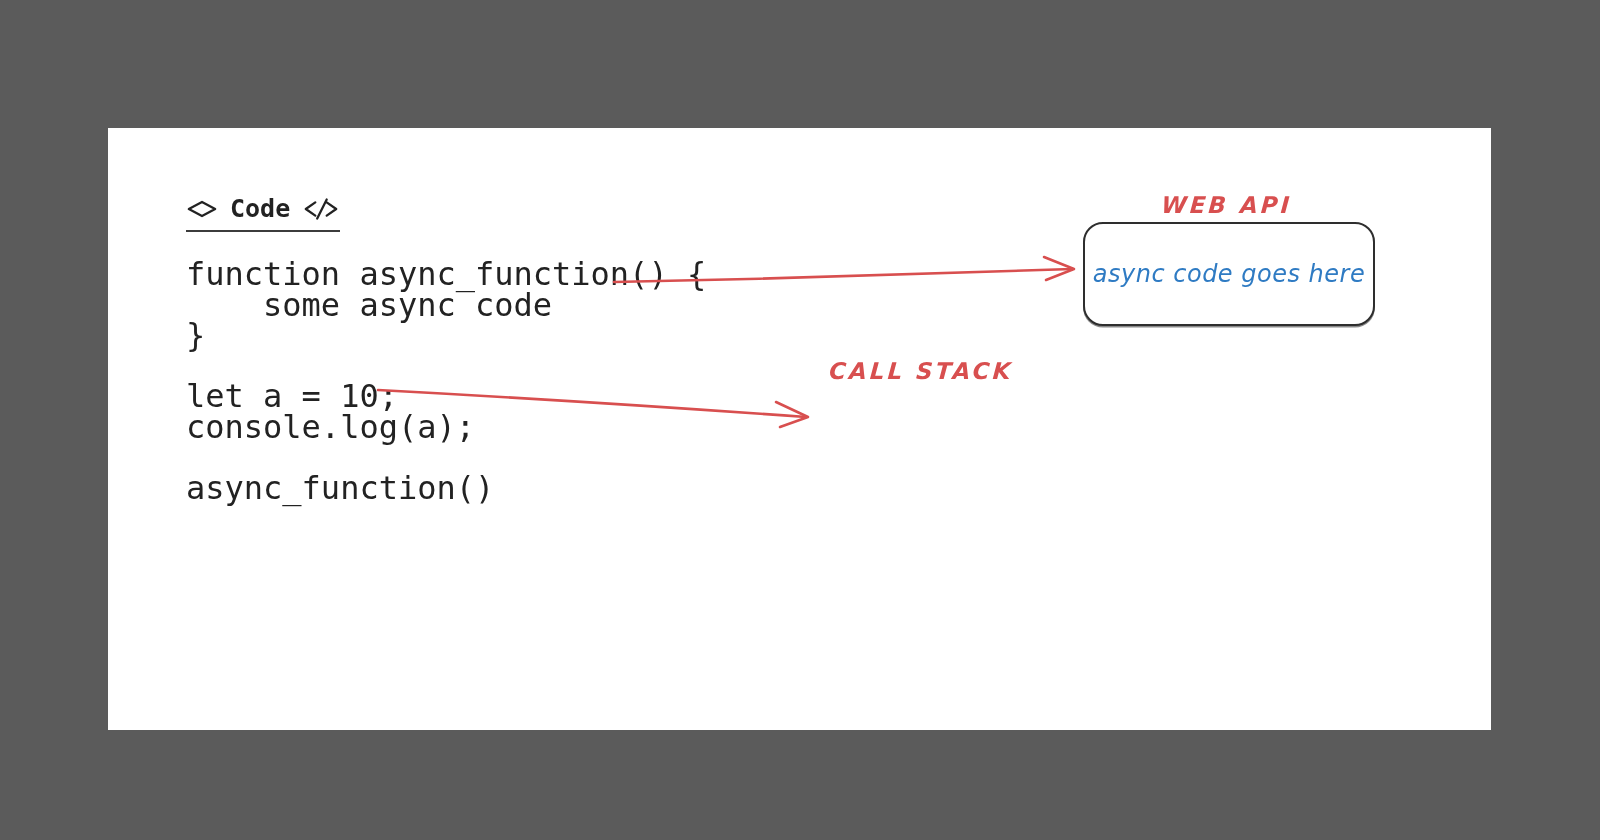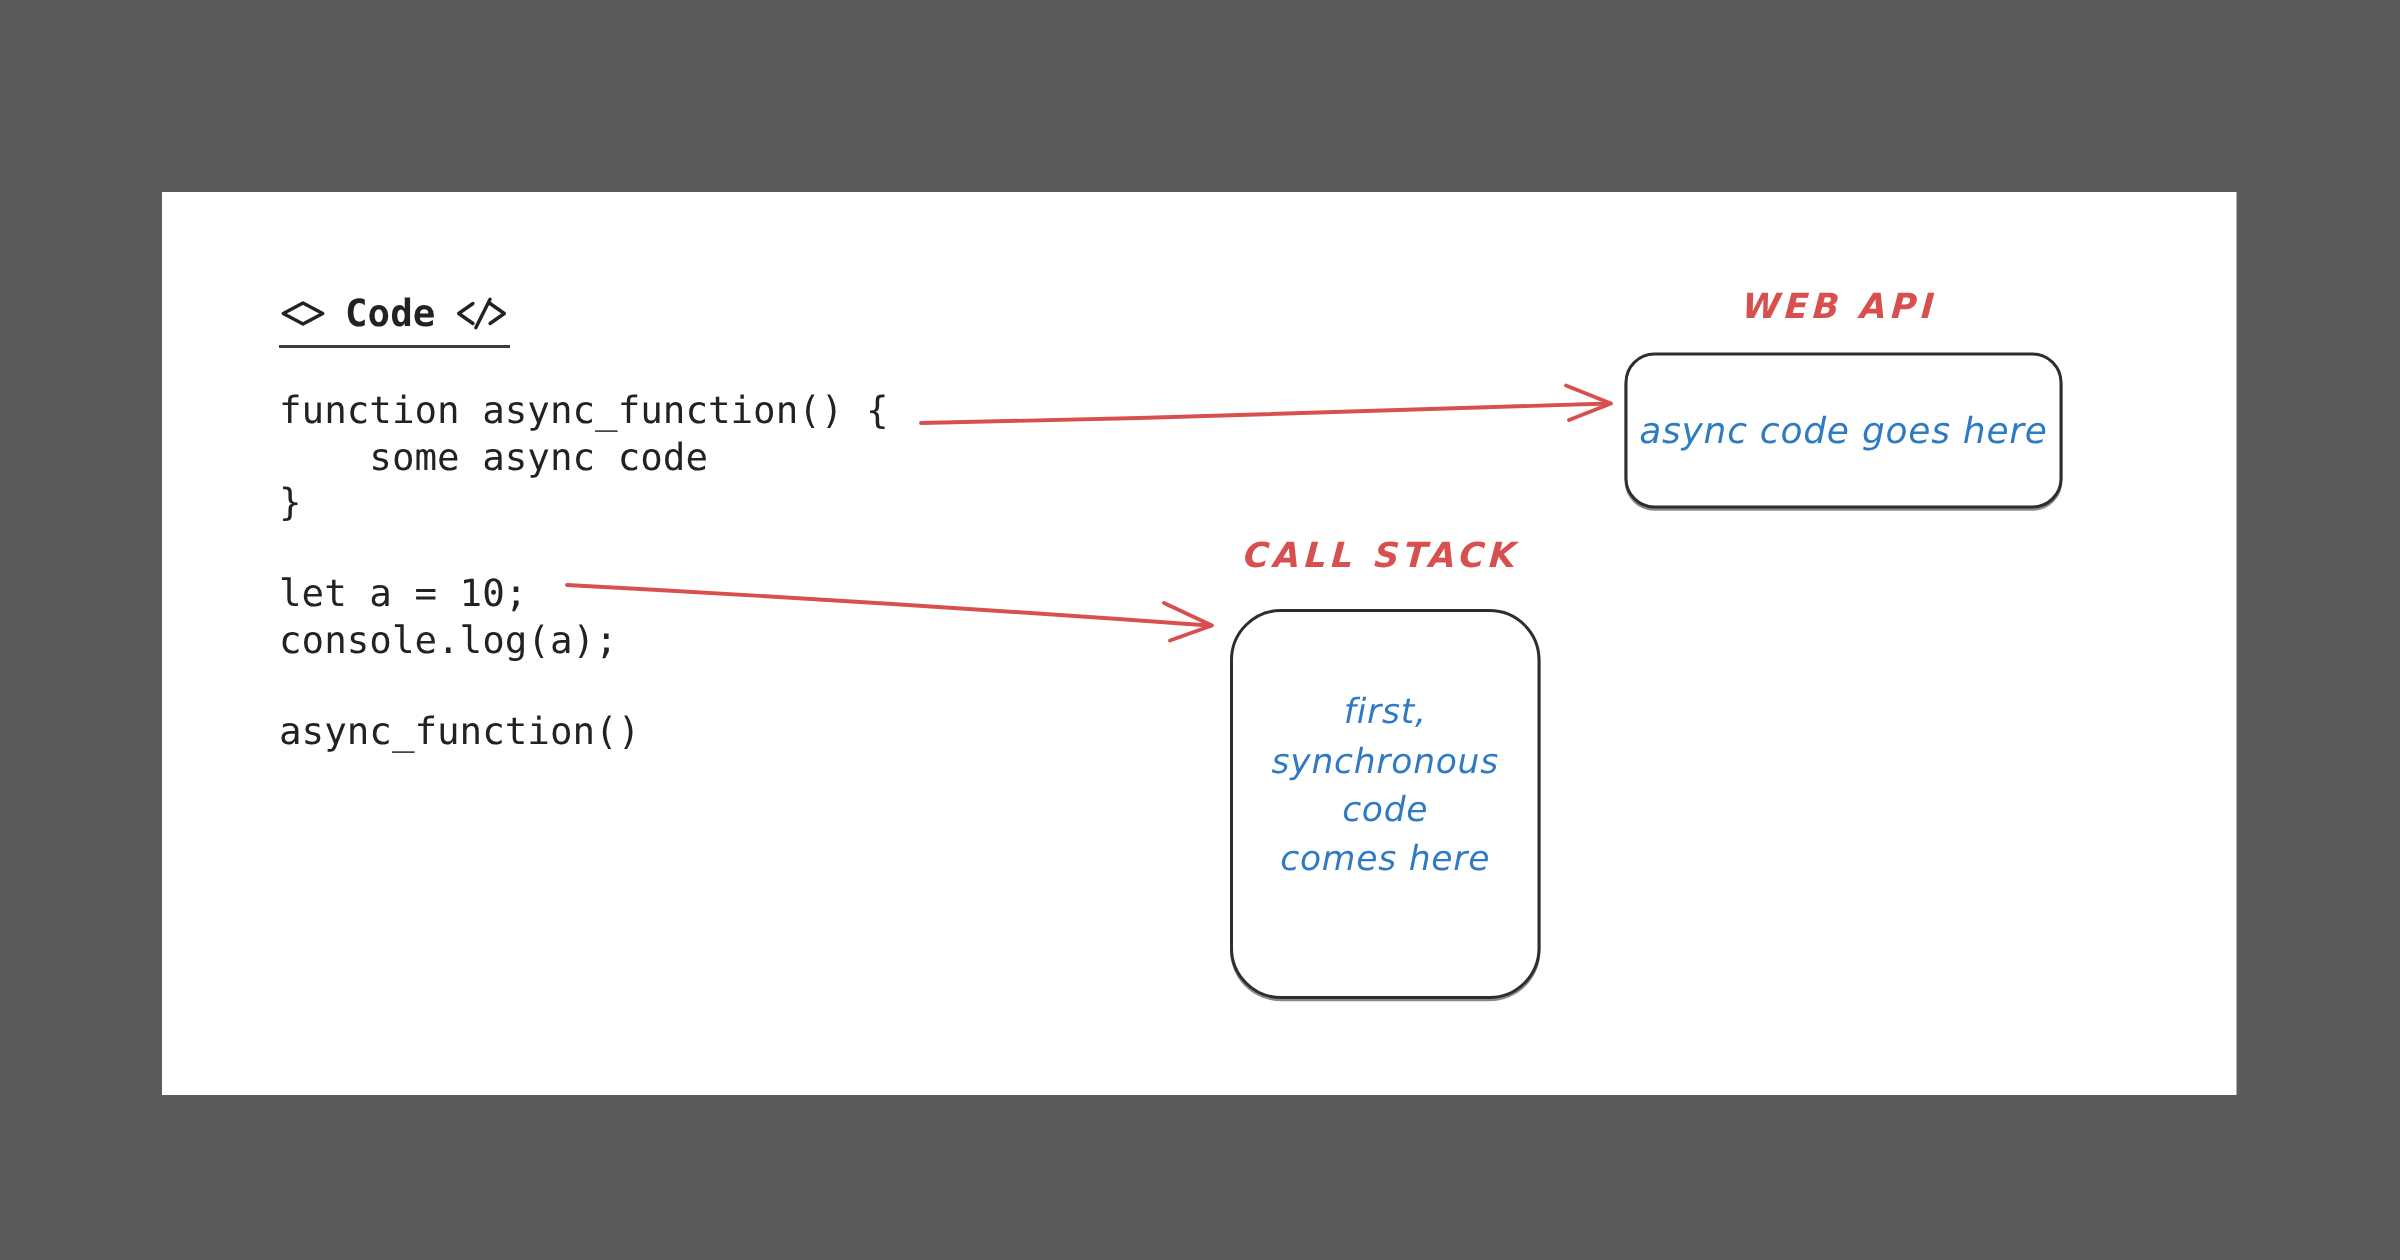--- a/index.html
+++ b/index.html
@@ -24,21 +24,21 @@
     color: var(--ink, #222);
     font-family: "DejaVu Sans Mono", monospace;
     font-size: 25px; font-weight: 600;
   }
   .code-header svg { display: block; }
   
   .code {
     position: absolute; left: 78px; top: 131px;
     margin: 0;
     font-family: "DejaVu Sans Mono", monospace;
-    font-size: 25px; line-height: 30.5px;
+    font-size: 32px; line-height: 30.5px;
     color: var(--ink, #222);
     white-space: pre;
   }
   
   .hand-label {
     position: absolute;
     color: var(--red, #d84f4f);
     font-weight: bold; font-style: italic;
     letter-spacing: 3px;
     font-size: 23px;
@@ -47,21 +47,20 @@
   }
   .web-api-label  { left: 975px; top: 64px;  width: 288px; }
   .call-stack-label { left: 700px; top: 230px; width: 227px; }
   
   .sketch-box {
     position: absolute;
     background: #fff;
     border: 2.3px solid #2e2e2e;
     display: flex; align-items: center; justify-content: center;
     box-shadow: 0 1.5px 0 rgba(40,40,40,.55);
-    margin-top: 13px;
   }
   .web-api-box { left: 975px; top: 94px; width: 288px; height: 100px; border-radius: 20px; }
   .call-stack-box { left: 712px; top: 265px; width: 203px; height: 256px; border-radius: 34px; }
   
   .blue-note {
     color: var(--blue, #2f7bc3);
     font-style: italic;
     font-size: 24px;
     letter-spacing: 0.5px;
     text-align: center;
@@ -111,26 +110,20 @@
 console.log(a);
 
 async_function()</pre>
 
   <div class="hand-label web-api-label">WEB API</div>
   <div class="sketch-box web-api-box">
     <span class="blue-note">async code goes here</span>
   </div>
 
   <div class="hand-label call-stack-label">CALL STACK</div>
-  <div class="sketch-box call-stack-box">
-    <div class="blue-note call-stack-note">first,
-synchronous
-code
-comes here</div>
-  </div>
 
   <svg class="arrows">
     <g>
       <path d="M 506 154 C 660 151, 830 146, 964 141"></path>
       <polyline points="936,129 966,141 938,152"></polyline>
     </g>
     <g>
       <path d="M 270 262 C 420 270, 560 279, 698 289"></path>
       <polyline points="668,274 700,289 672,299"></polyline>
     </g>

